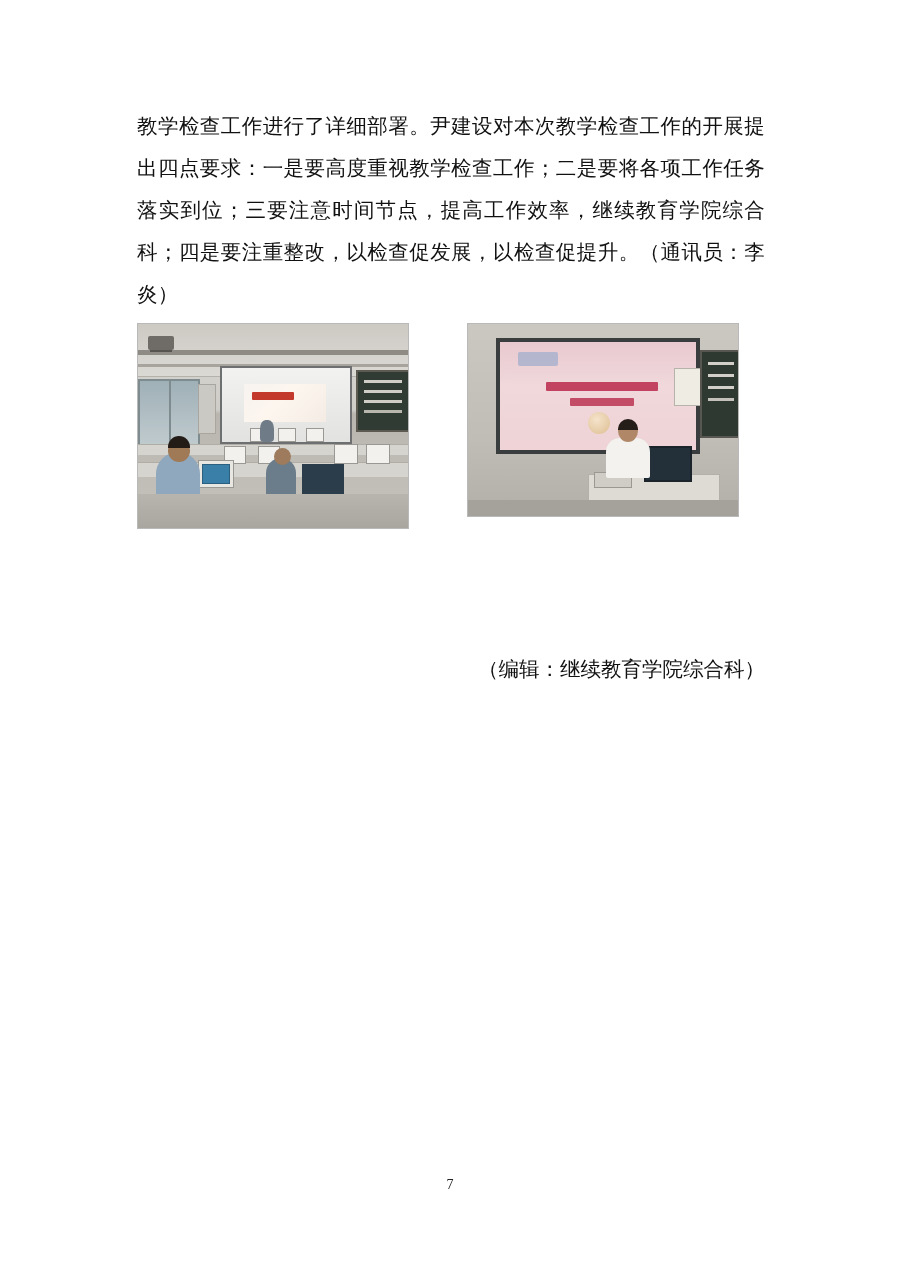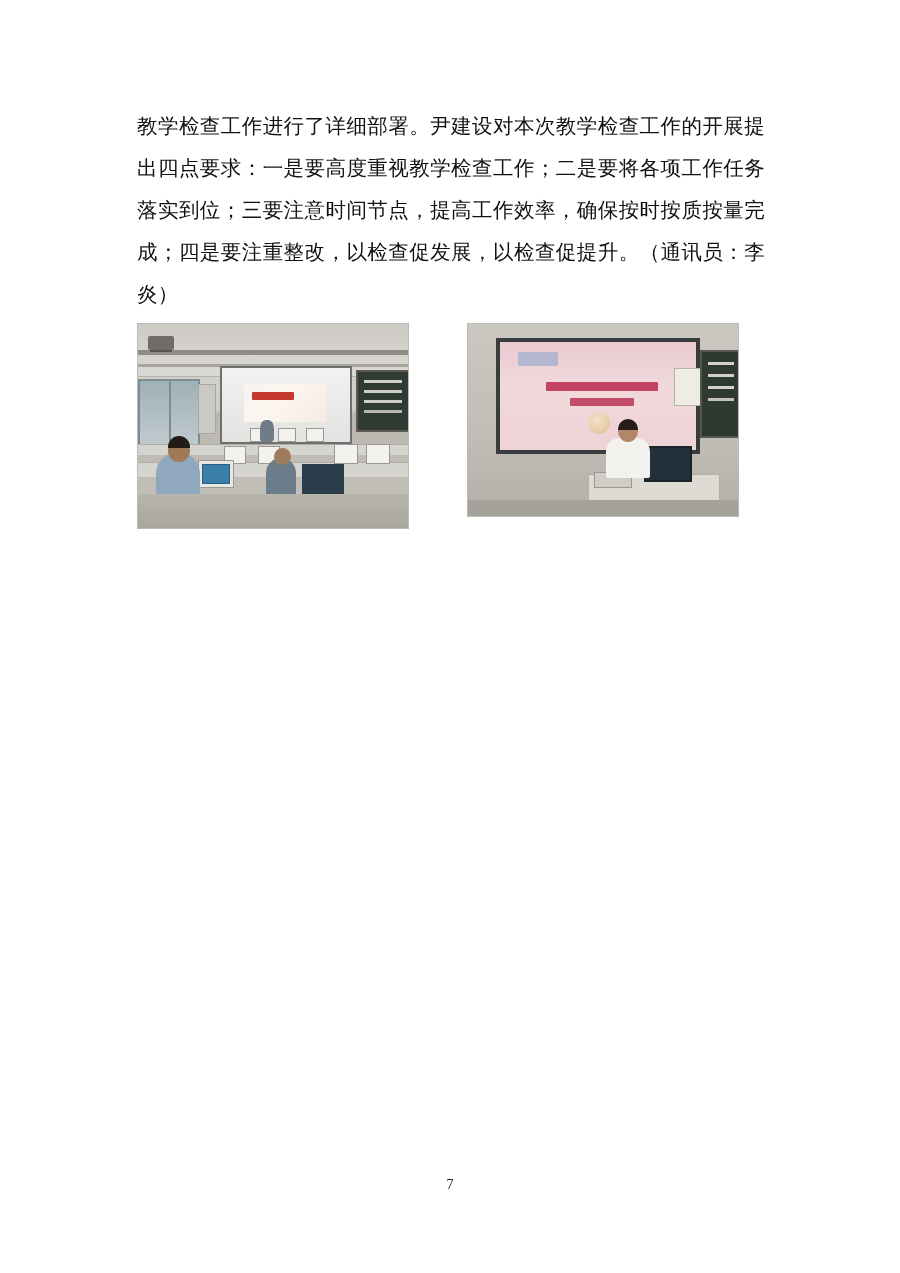--- a/index.html
+++ b/index.html
@@ -219,21 +219,21 @@
     color: #222222;
     font-family: "Liberation Serif", serif;
   }
 </style>
 </head>
 <body>
 
 <div class="page">
 
   <div class="content">
-    <p class="body-paragraph">教学检查工作进行了详细部署。尹建设对本次教学检查工作的开展提出四点要求：一是要高度重视教学检查工作；二是要将各项工作任务落实到位；三要注意时间节点，提高工作效率，确保按时按质按量完成；四是要注重整改，以检查促发展，以检查促提升。（通讯员：李炎）</p>
+    <p class="body-paragraph">教学检查工作进行了详细部署。尹建设对本次教学检查工作的开展提出四点要求：一是要高度重视教学检查工作；二是要将各项工作任务落实到位；三要注意时间节点，提高工作效率，继续教育学院综合科；四是要注重整改，以检查促发展，以检查促提升。（通讯员：李炎）</p>
   </div>
 
   <div class="figure-row">
 
     <div class="figure left">
       <div class="photo1">
         <div class="p1-ceiling"></div>
         <div class="p1-beam" style="left:0;top:26px;width:272px;"></div>
         <div class="p1-beam" style="left:0;top:40px;width:272px;height:3px;background:#a7a49e;"></div>
         <div class="p1-projector"></div>
@@ -288,16 +288,17 @@
         <div class="p2-laptop"></div>
         <div class="p2-man-body"></div>
         <div class="p2-man-head"></div>
         <div class="p2-man-hair"></div>
         <div class="p2-floor"></div>
       </div>
     </div>
 
   </div>
 
+  <div class="editor-line">（编辑：继续教育学院综合科）</div>
 
   <div class="page-number">7</div>
 
 </div>
 
 </body></html>

